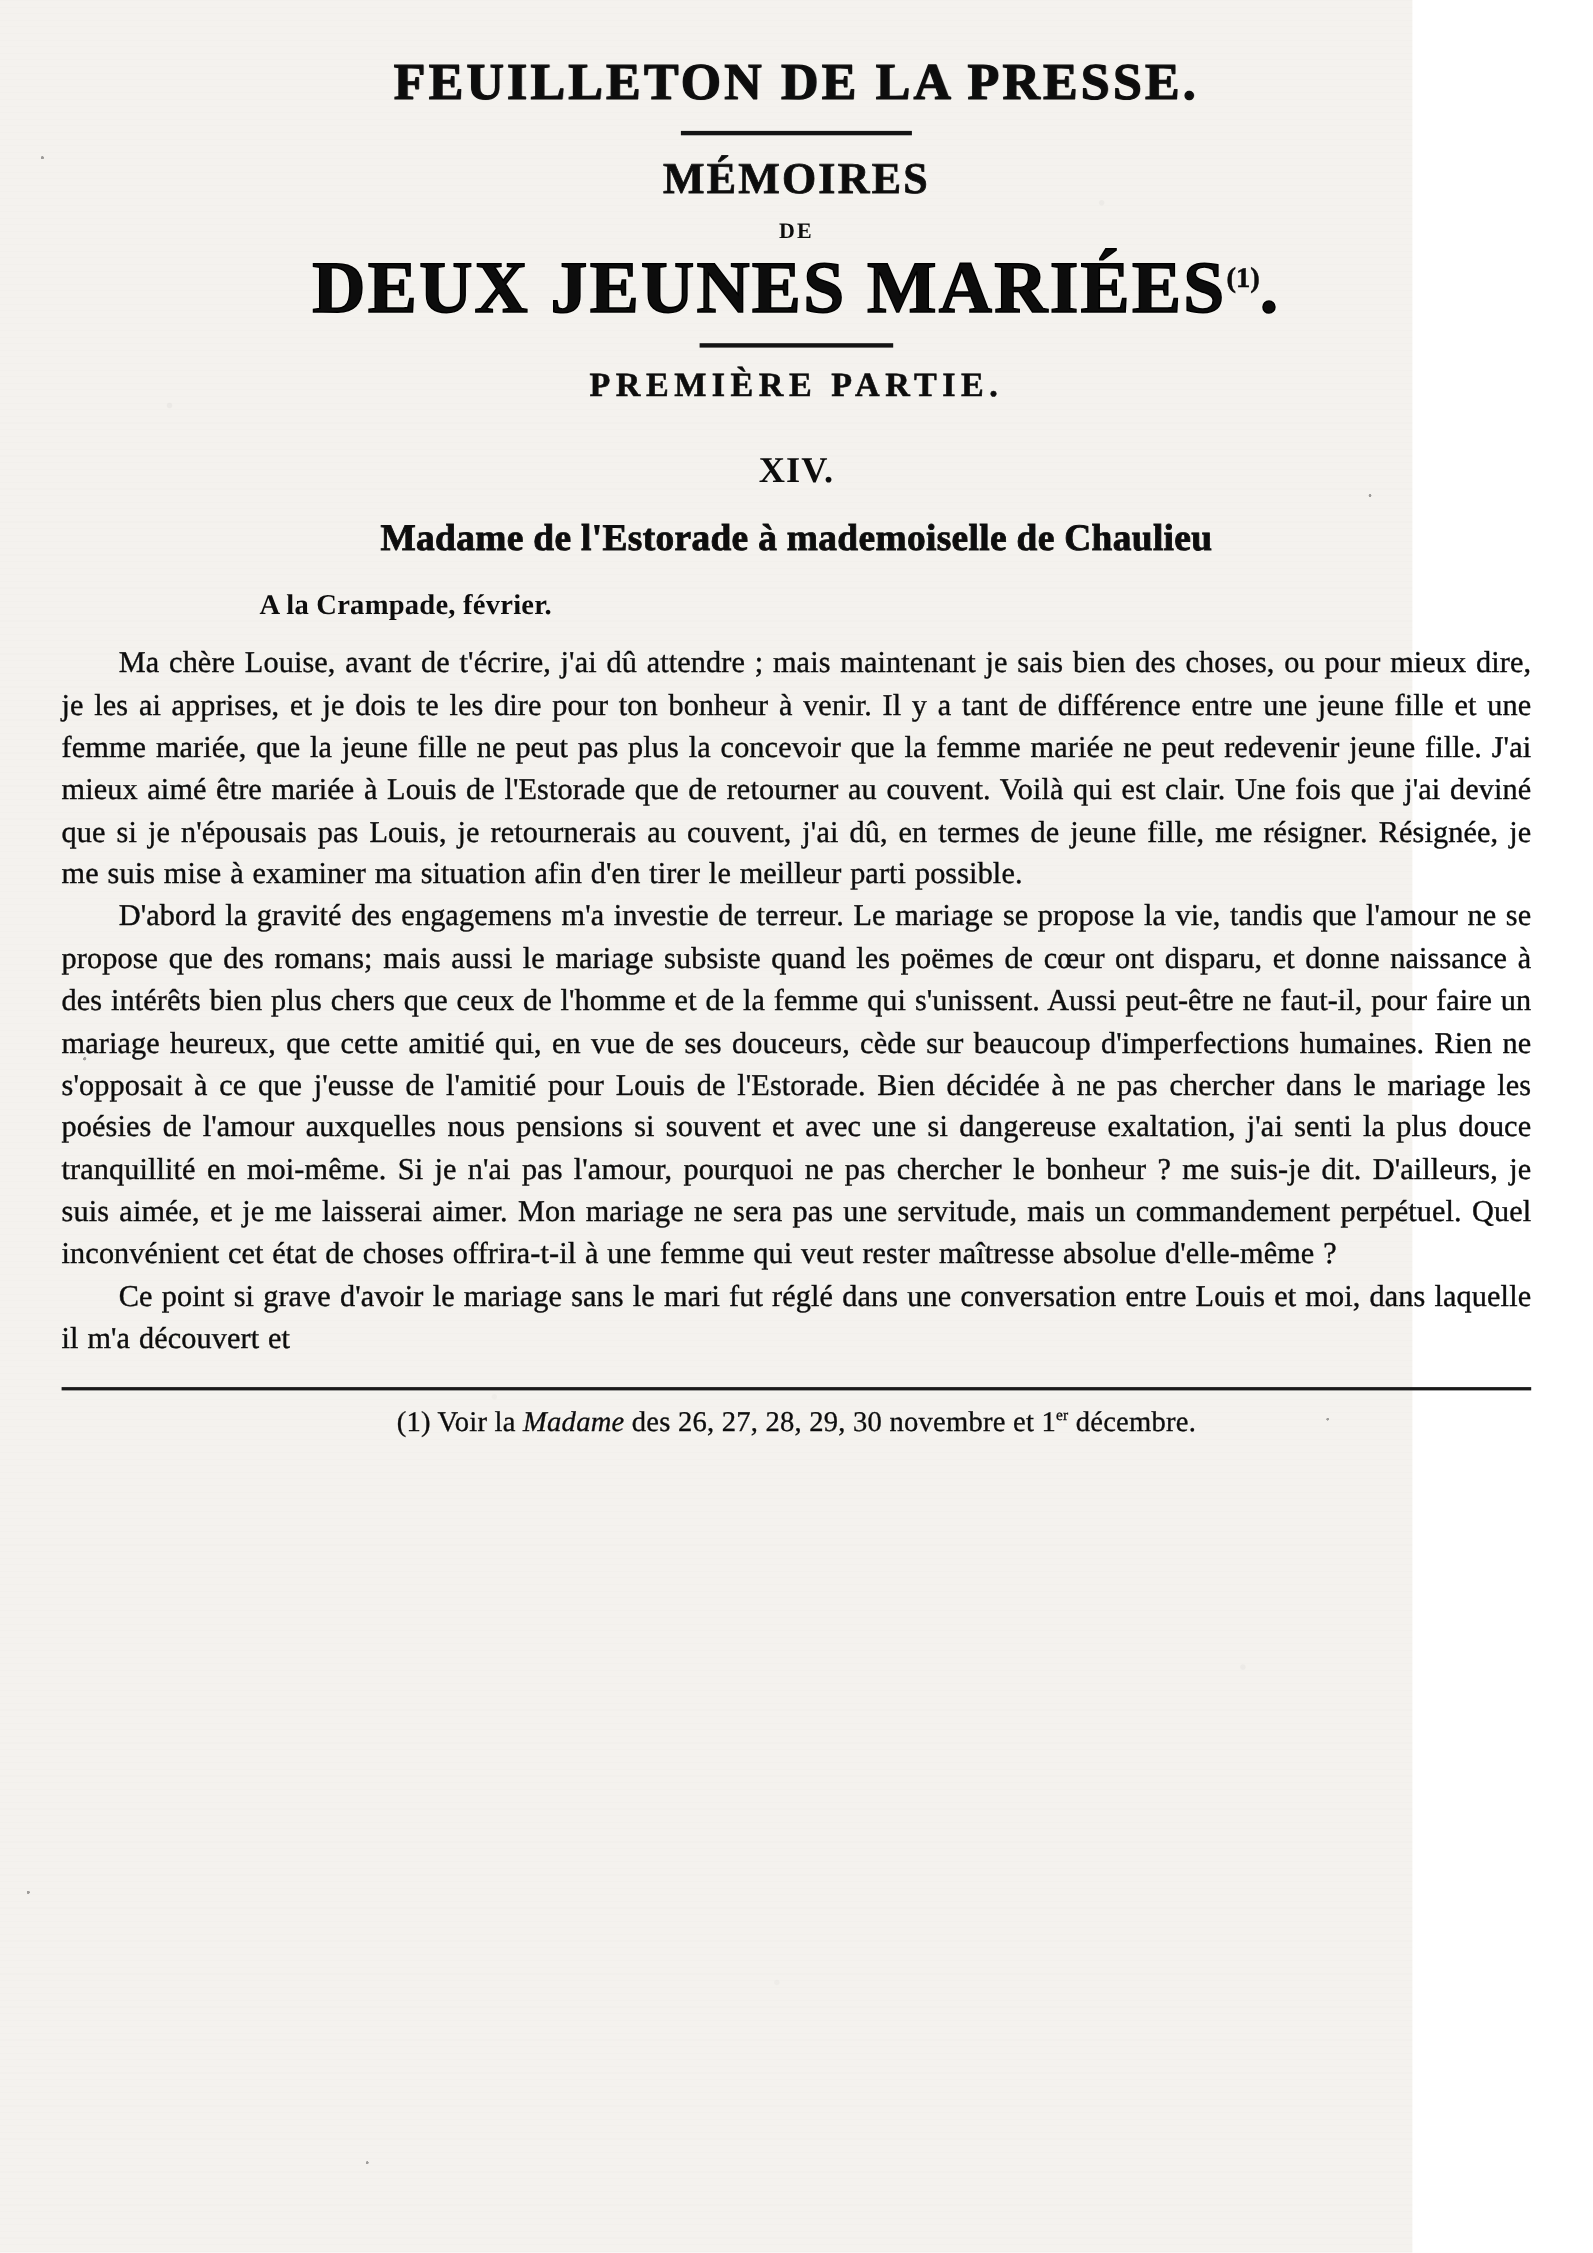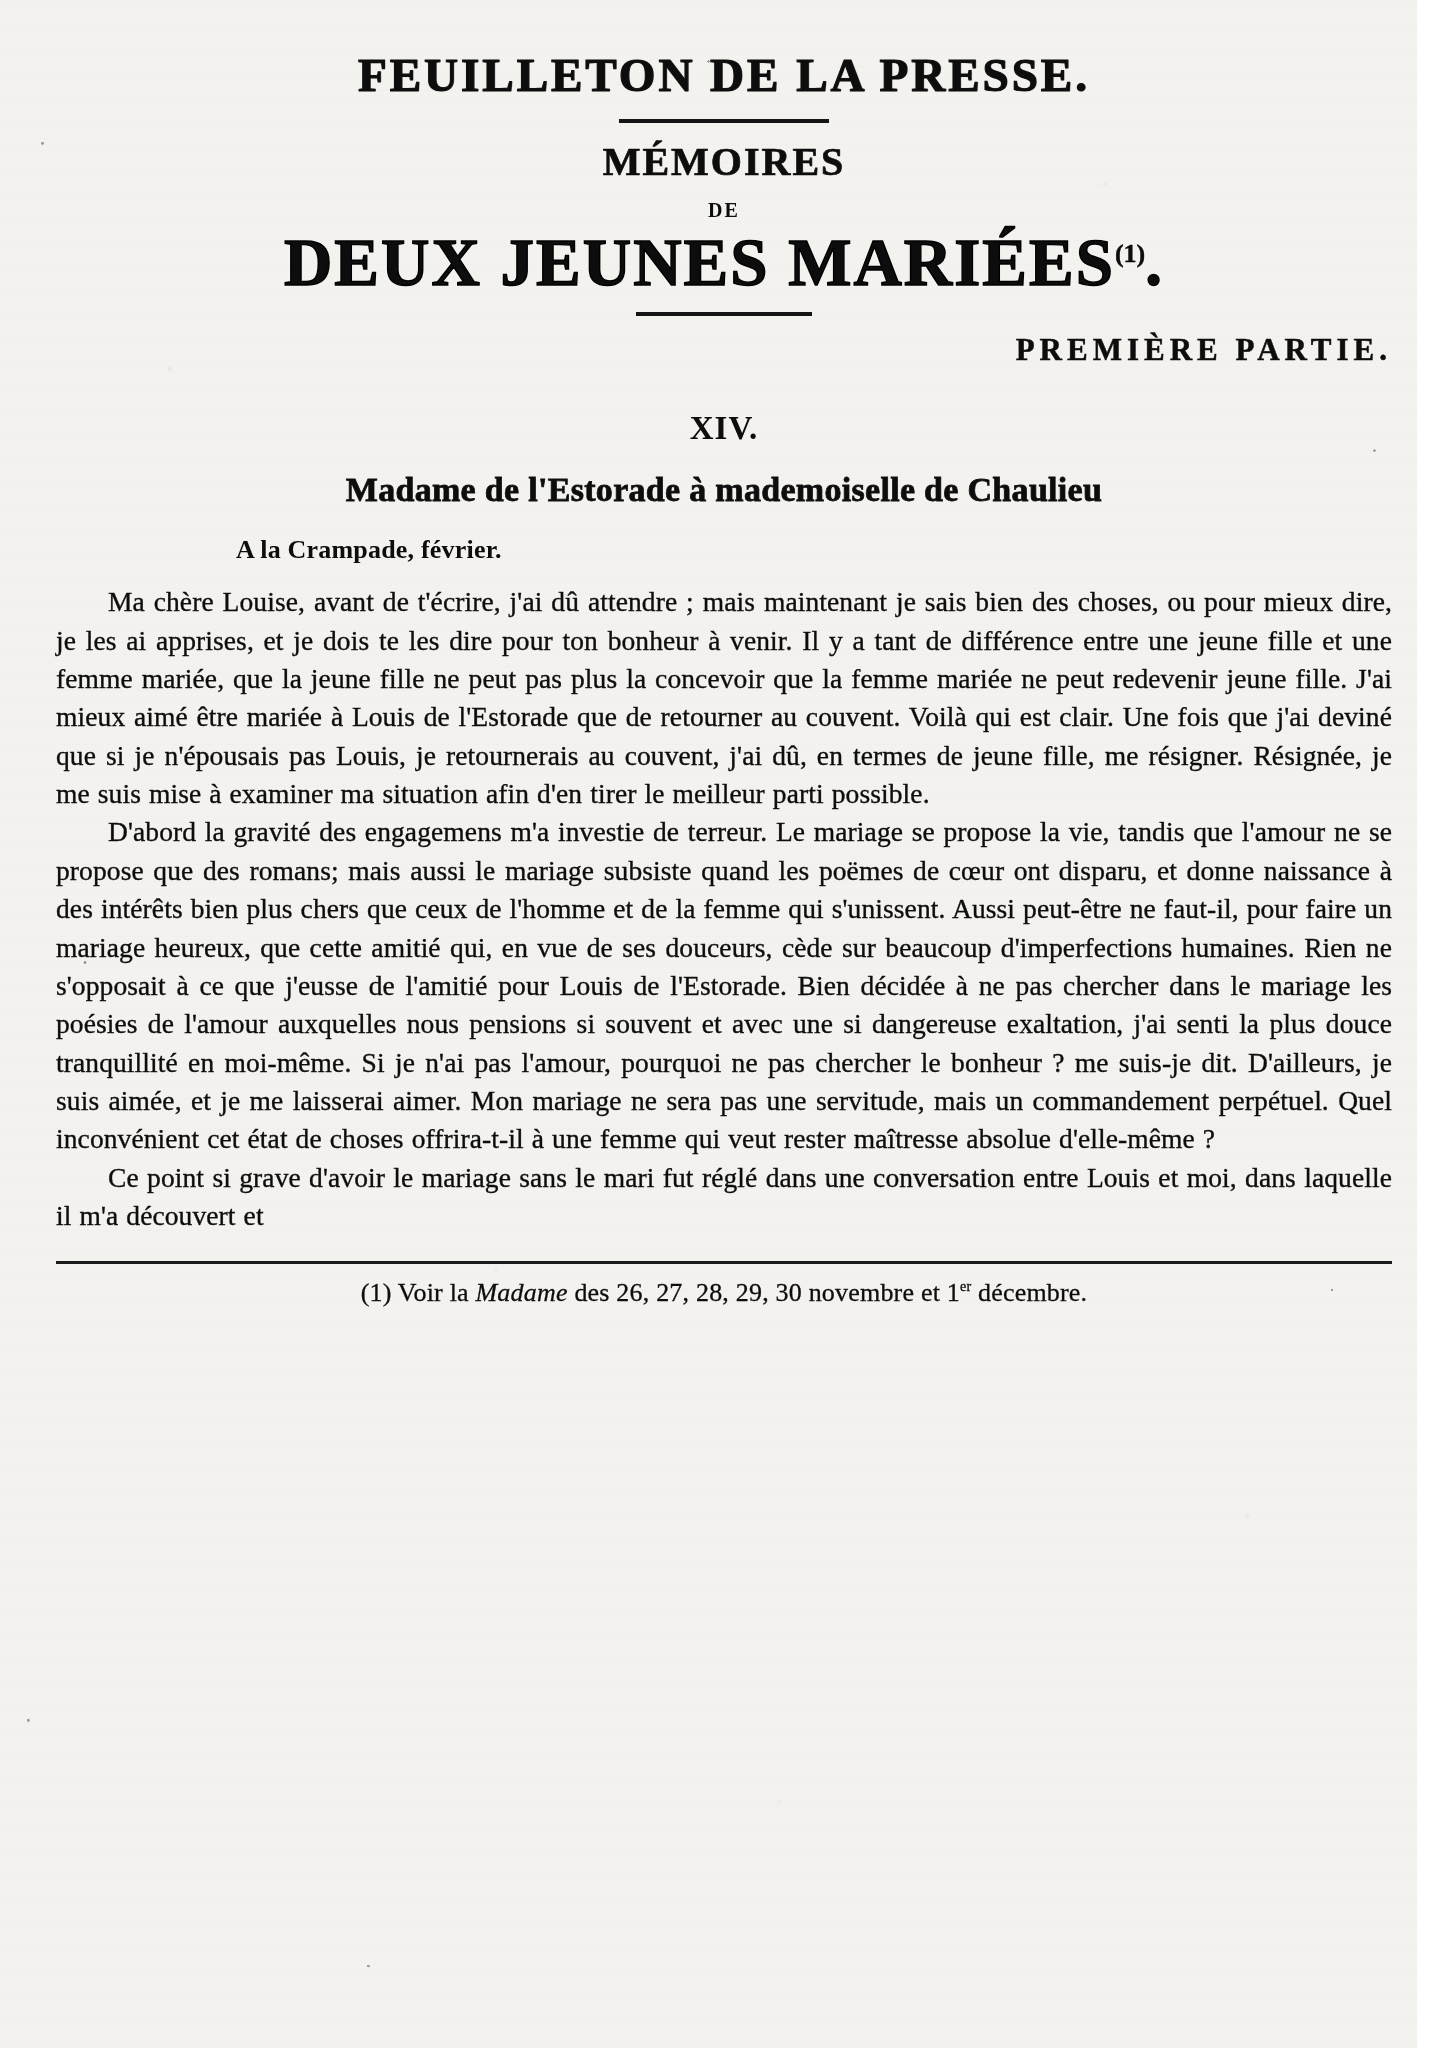--- a/index.html
+++ b/index.html
@@ -9,21 +9,21 @@
   }
   body {
     width: 1448px;
     height: 2048px;
     overflow: hidden;
     font-family: "Liberation Serif", serif;
     color: #0d0d0d;
   }
   .page {
     position: relative;
-    width: 1417px;
+    width: 1284px;
     height: 2048px;
     background: #f4f2ee;
     background-image:
       radial-gradient(circle at 12% 18%, rgba(0,0,0,0.035) 0 2px, transparent 3px),
       radial-gradient(circle at 78% 9%, rgba(0,0,0,0.03) 0 2px, transparent 3px),
       radial-gradient(circle at 35% 62%, rgba(0,0,0,0.025) 0 2px, transparent 3px),
       radial-gradient(circle at 88% 74%, rgba(0,0,0,0.03) 0 2px, transparent 3px),
       radial-gradient(circle at 55% 88%, rgba(0,0,0,0.025) 0 2px, transparent 3px);
     box-sizing: border-box;
     padding: 0 56px;
@@ -98,21 +98,21 @@
     -webkit-text-stroke: 1.4px #000;
     margin-top: 2px;
   }
   .maintitle .note {
     font-size: 26px;
     vertical-align: super;
     -webkit-text-stroke: 0.4px #000;
     letter-spacing: 0;
   }
   .partie {
-    text-align: right;
+    text-align: center;
     font-weight: bold;
     font-size: 31px;
     letter-spacing: 5px;
     -webkit-text-stroke: 0.5px #111;
     margin-top: 4px;
   }
   .chapter {
     text-align: center;
     font-weight: bold;
     font-size: 33px;

